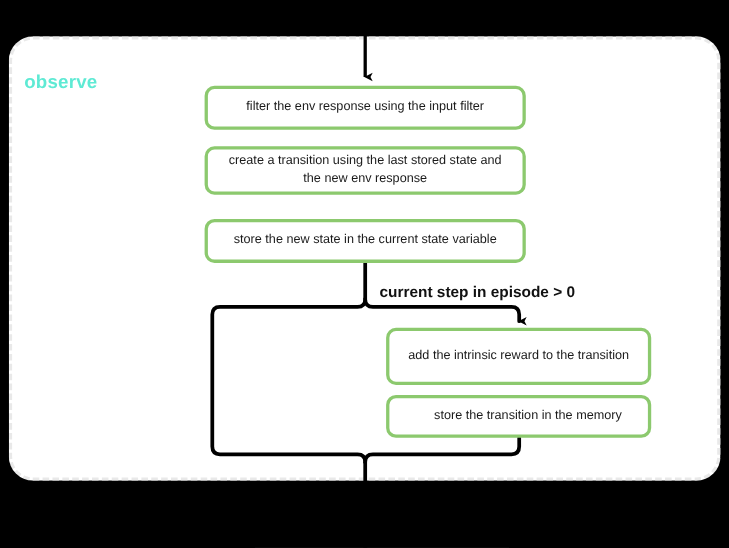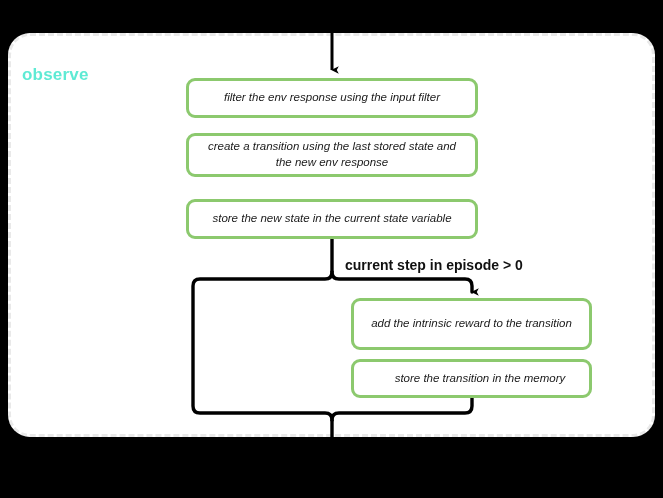--- a/index.html
+++ b/index.html
@@ -55,21 +55,20 @@
     border: 3px solid #8cc96e;
     border-radius: 9px;
     display: flex;
     align-items: center;
     justify-content: center;
     text-align: center;
     color: #1a1a1a;
     font-size: 11.5px;
     line-height: 1.35;
     padding: 3px 10px;
-    font-style: italic;
   }
 
   
   #edges {
     position: absolute;
     left: 0;
     top: 0;
     width: 663px;
     height: 498px;
     pointer-events: none;

